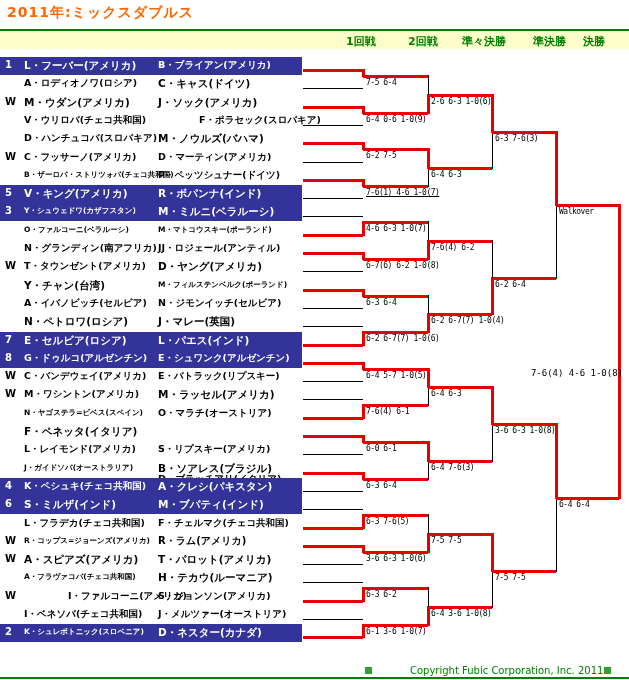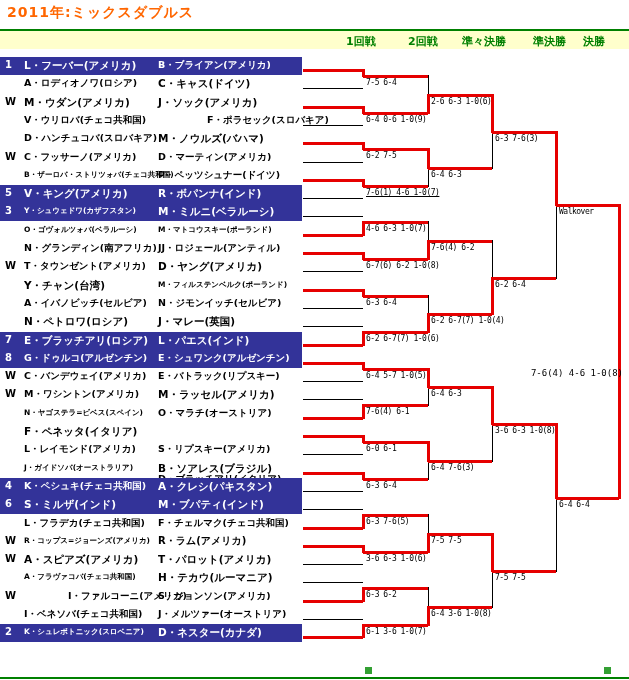--- a/index.html
+++ b/index.html
@@ -57,21 +57,21 @@
       <div class="pname on-navy" style="left: 158px; top: 58px; font-size: 9.5px;">B・ブライアン(アメリカ)</div>
       <div class="hline red" style="left: 303px; top: 69px; width: 60px;"></div>
       <div class="pname" style="left: 24px; top: 76px; font-size: 9.5px;">A・ロディオノワ(ロシア)</div>
       <div class="pname" style="left: 158px; top: 76px; font-size: 10.5px;">C・キャス(ドイツ)</div>
       <div class="hline" style="left: 303px; top: 88px; width: 60px;"></div>
       <div class="marker" style="top: 95px;">W</div>
       <div class="pname" style="left: 24px; top: 95px; font-size: 10.5px;">M・ウダン(アメリカ)</div>
       <div class="pname" style="left: 158px; top: 95px; font-size: 10.5px;">J・ソック(アメリカ)</div>
       <div class="hline red" style="left: 303px; top: 106px; width: 60px;"></div>
       <div class="pname" style="left: 24px; top: 113px; font-size: 9.5px;">V・ウリロバ(チェコ共和国)</div>
-      <div class="pname" style="left: 166px; top: 113px; font-size: 9.5px; padding-left: 41px;">F・ポラセック(スロバキア)</div>
+      <div class="pname" style="left: 158px; top: 113px; font-size: 9.5px; padding-left: 41px;">F・ポラセック(スロバキア)</div>
       <div class="hline" style="left: 303px; top: 125px; width: 60px;"></div>
       <div class="pname" style="left: 24px; top: 131px; font-size: 9.5px;">D・ハンチュコバ(スロバキア)</div>
       <div class="pname" style="left: 158px; top: 131px; font-size: 10.5px;">M・ノウルズ(バハマ)</div>
       <div class="hline red" style="left: 303px; top: 142px; width: 60px;"></div>
       <div class="marker" style="top: 150px;">W</div>
       <div class="pname" style="left: 24px; top: 150px; font-size: 9.5px;">C・フッサーノ(アメリカ)</div>
       <div class="pname" style="left: 158px; top: 150px; font-size: 9.5px;">D・マーティン(アメリカ)</div>
       <div class="hline" style="left: 303px; top: 162px; width: 60px;"></div>
       <div class="pname" style="left: 24px; top: 168px; font-size: 7.5px;">B・ザーロバ・ストリツォバ(チェコ共和国)</div>
       <div class="pname" style="left: 158px; top: 168px; font-size: 9.5px;">P・ペッツシュナー(ドイツ)</div>
@@ -79,42 +79,42 @@
       <div class="bar" style="top: 185px;"></div>
       <div class="marker on-navy" style="top: 186px;">5</div>
       <div class="pname on-navy" style="left: 24px; top: 186px; font-size: 10.5px;">V・キング(アメリカ)</div>
       <div class="pname on-navy" style="left: 158px; top: 186px; font-size: 10.5px;">R・ボパンナ(インド)</div>
       <div class="hline" style="left: 303px; top: 198px; width: 60px;"></div>
       <div class="bar" style="top: 203px;"></div>
       <div class="marker on-navy" style="top: 204px;">3</div>
       <div class="pname on-navy" style="left: 24px; top: 204px; font-size: 7.5px;">Y・シュウェドワ(カザフスタン)</div>
       <div class="pname on-navy" style="left: 158px; top: 204px; font-size: 10.5px;">M・ミルニ(ベラルーシ)</div>
       <div class="hline" style="left: 303px; top: 216px; width: 60px;"></div>
-      <div class="pname" style="left: 24px; top: 223px; font-size: 7.5px;">O・ゴヴォルツォバ(ベラルーシ)</div>
+      <div class="pname" style="left: 24px; top: 223px; font-size: 7.5px;">O・ファルコーニ(ベラルーシ)</div>
       <div class="pname" style="left: 158px; top: 223px; font-size: 7.5px;">M・マトコウスキー(ポーランド)</div>
       <div class="hline red" style="left: 303px; top: 234px; width: 60px;"></div>
       <div class="pname" style="left: 24px; top: 241px; font-size: 9.5px;">N・グランディン(南アフリカ)</div>
       <div class="pname" style="left: 158px; top: 241px; font-size: 9.5px;">JJ・ロジェール(アンティル)</div>
       <div class="hline red" style="left: 303px; top: 252px; width: 60px;"></div>
       <div class="marker" style="top: 259px;">W</div>
       <div class="pname" style="left: 24px; top: 259px; font-size: 9.5px;">T・タウンゼント(アメリカ)</div>
       <div class="pname" style="left: 158px; top: 259px; font-size: 10.5px;">D・ヤング(アメリカ)</div>
       <div class="hline" style="left: 303px; top: 271px; width: 60px;"></div>
       <div class="pname" style="left: 24px; top: 278px; font-size: 10.5px; text-align: right;">Y・チャン(台湾)</div>
       <div class="pname" style="left: 158px; top: 278px; font-size: 7.5px;">M・フィルステンベルク(ポーランド)</div>
       <div class="hline red" style="left: 303px; top: 289px; width: 60px;"></div>
       <div class="pname" style="left: 24px; top: 296px; font-size: 9.5px;">A・イバノビッチ(セルビア)</div>
       <div class="pname" style="left: 158px; top: 296px; font-size: 9.5px;">N・ジモンイッチ(セルビア)</div>
       <div class="hline" style="left: 303px; top: 308px; width: 60px;"></div>
       <div class="pname" style="left: 24px; top: 314px; font-size: 10.5px;">N・ペトロワ(ロシア)</div>
       <div class="pname" style="left: 158px; top: 314px; font-size: 10.5px;">J・マレー(英国)</div>
       <div class="hline" style="left: 303px; top: 326px; width: 60px;"></div>
       <div class="bar" style="top: 332px;"></div>
       <div class="marker on-navy" style="top: 333px;">7</div>
-      <div class="pname on-navy" style="left: 24px; top: 333px; font-size: 10.5px;">E・ブラッチアリ(ロシア)</div>
+      <div class="pname on-navy" style="left: 24px; top: 333px; font-size: 10.5px;">E・セルビア(ロシア)</div>
       <div class="pname on-navy" style="left: 158px; top: 333px; font-size: 10.5px;">L・パエス(インド)</div>
       <div class="hline red" style="left: 303px; top: 344px; width: 60px;"></div>
       <div class="bar" style="top: 350px;"></div>
       <div class="marker on-navy" style="top: 351px;">8</div>
       <div class="pname on-navy" style="left: 24px; top: 351px; font-size: 9.5px;">G・ドゥルコ(アルゼンチン)</div>
       <div class="pname on-navy" style="left: 158px; top: 351px; font-size: 9.5px;">E・シュワンク(アルゼンチン)</div>
       <div class="hline red" style="left: 303px; top: 362px; width: 60px;"></div>
       <div class="marker" style="top: 369px;">W</div>
       <div class="pname" style="left: 24px; top: 369px; font-size: 9.5px;">C・バンデウェイ(アメリカ)</div>
       <div class="pname" style="left: 158px; top: 369px; font-size: 9.5px;">E・バトラック(リプスキー)</div>
@@ -275,14 +275,15 @@
       <div class="vline" style="left: 556px; top: 497px; height: 75px;"></div>
       <div class="hline red" style="left: 556px; top: 497px; width: 63px;"></div>
       <div class="score" style="left: 559px; top: 500px;">6-4 6-4</div>
       <div class="vline red" style="left: 618px; top: 204px; height: 295px;"></div>
     </div>
 
   <div class="final-score">7-6(4) 4-6 1-0(8)</div>
 
   <div class="rule rule-bottom"></div>
   <div class="sq sq-l"></div>
+  <div class="copyright">Copyright Fubic Corporation, Inc. 2011</div>
   <div class="sq sq-r"></div>
 </div>
 
 </body></html>

